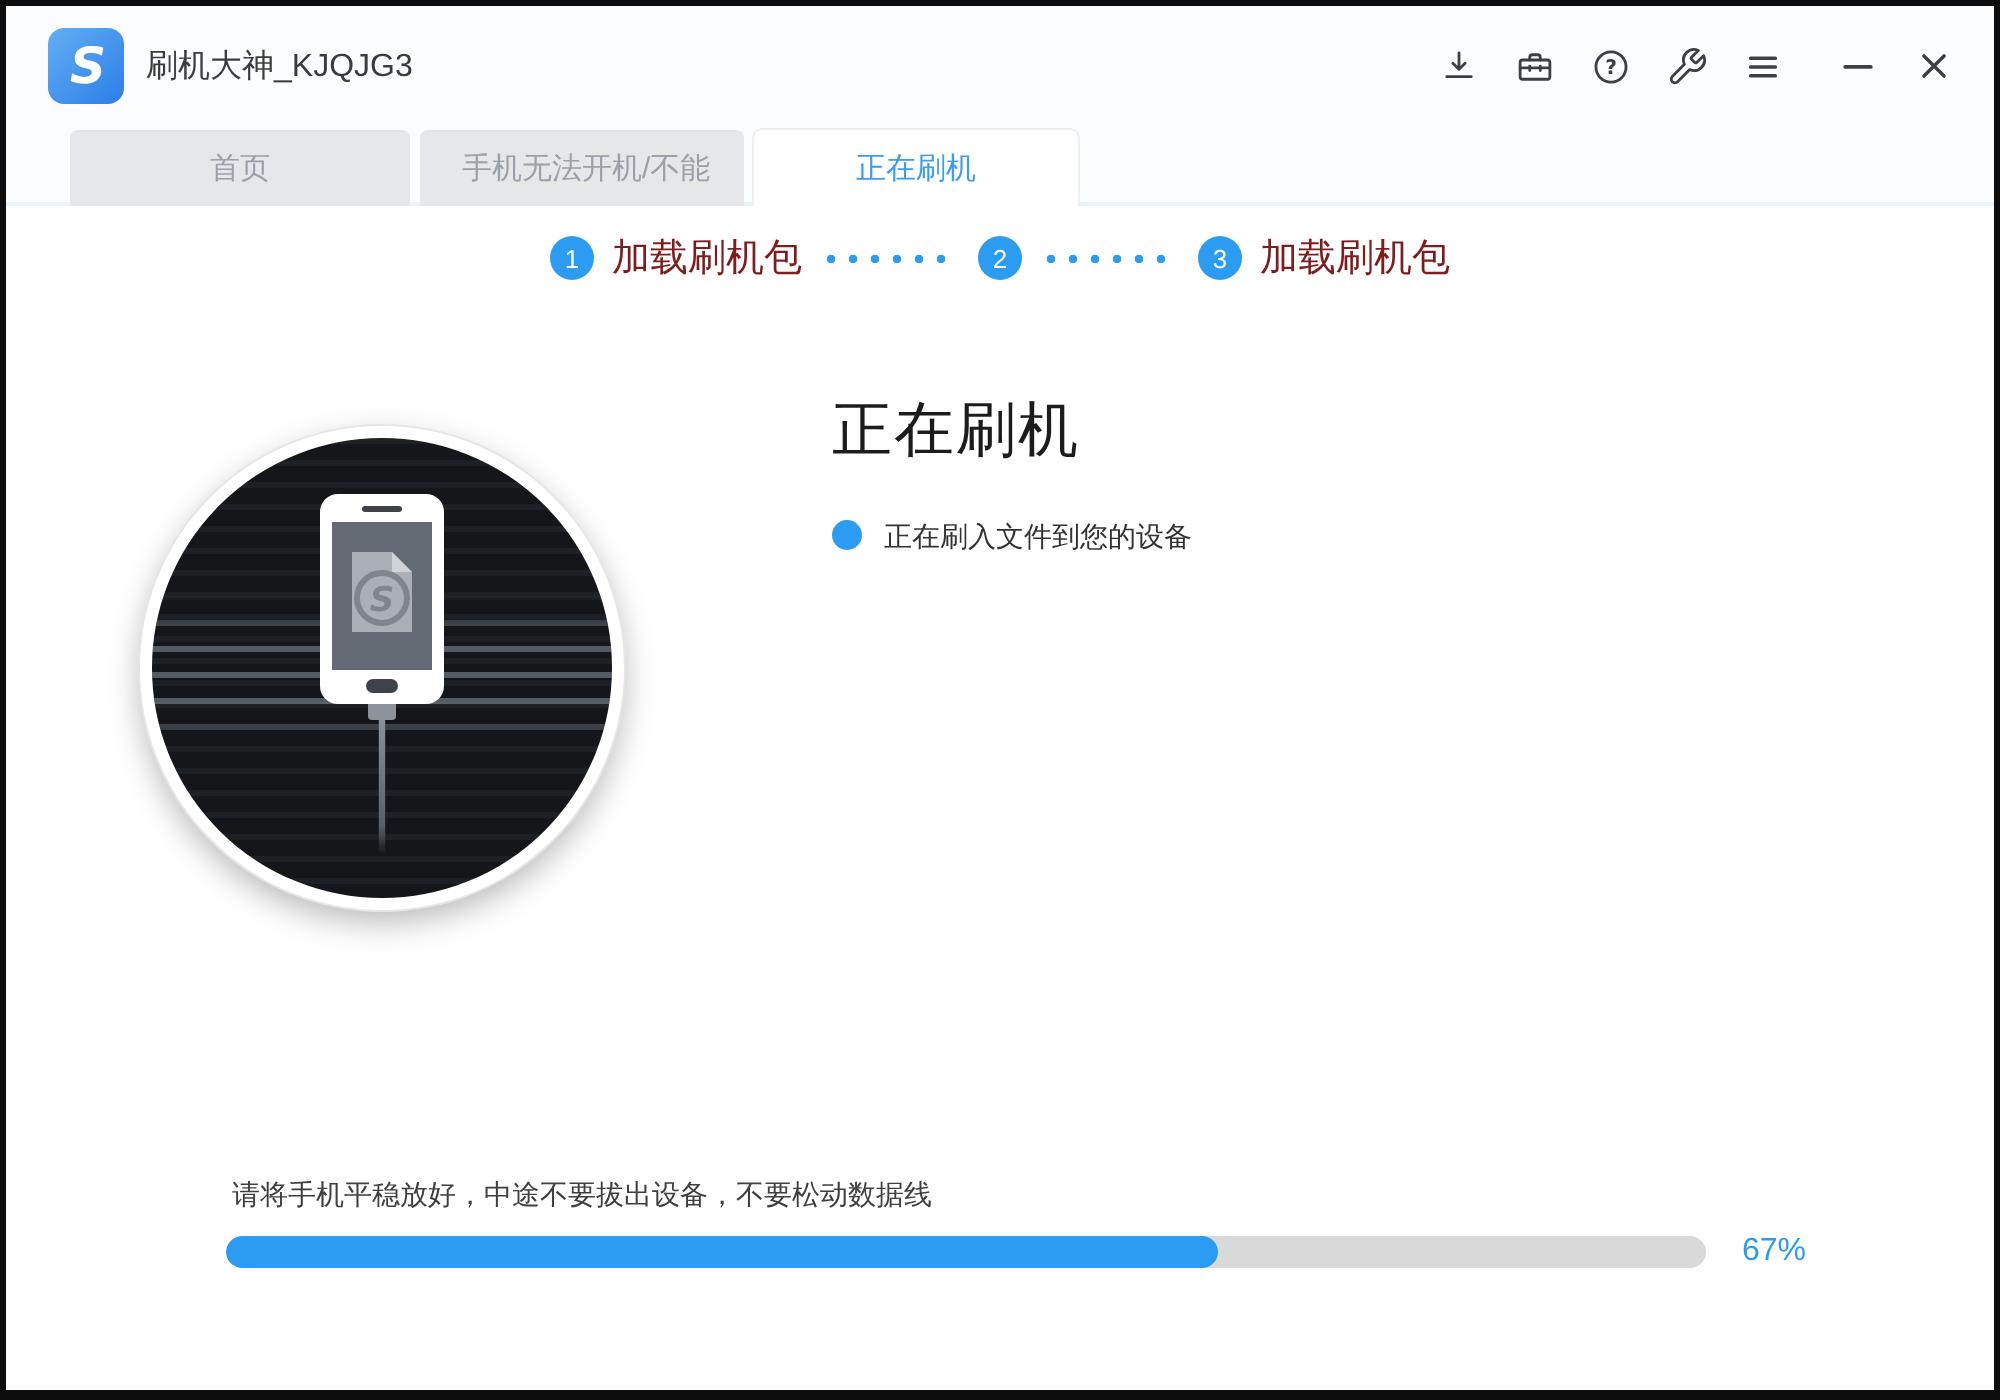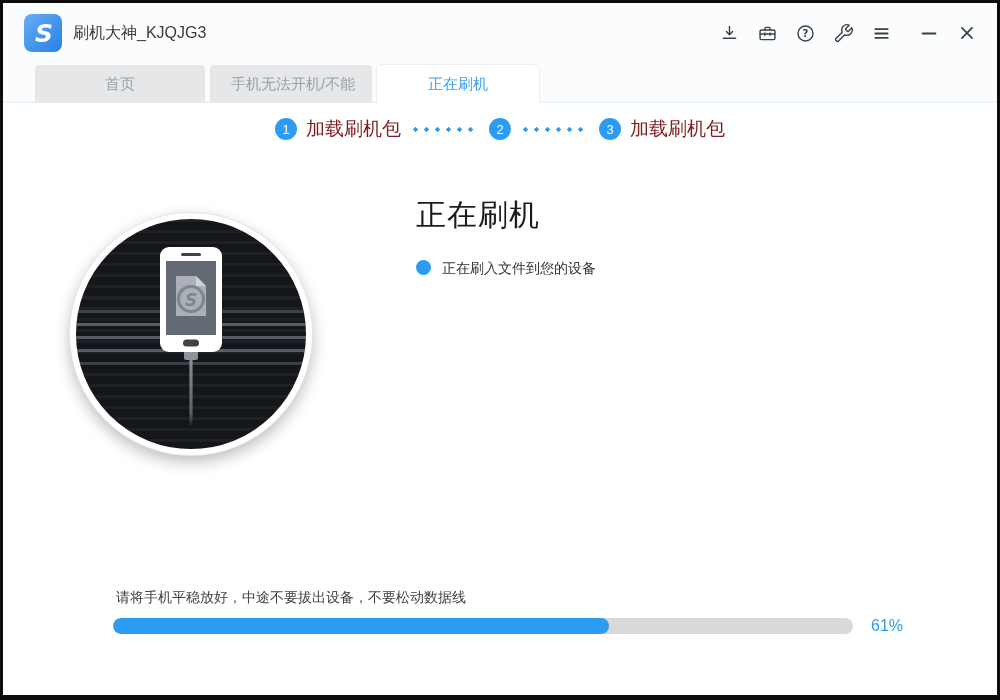--- a/index.html
+++ b/index.html
@@ -230,18 +230,18 @@
         <span class="status-text">正在刷入文件到您的设备</span>
       </div>
     </div>
 
     <div class="footer">
       <div class="warning">请将手机平稳放好，中途不要拔出设备，不要松动数据线</div>
       <div class="progress-row">
         <div class="track">
           <div class="fill" style="width: 67%;"></div>
         </div>
-        <span class="pct">61%</span>
+        <span class="pct">67%</span>
       </div>
     </div>
 
   </div>
 </div>
 
 </body></html>

